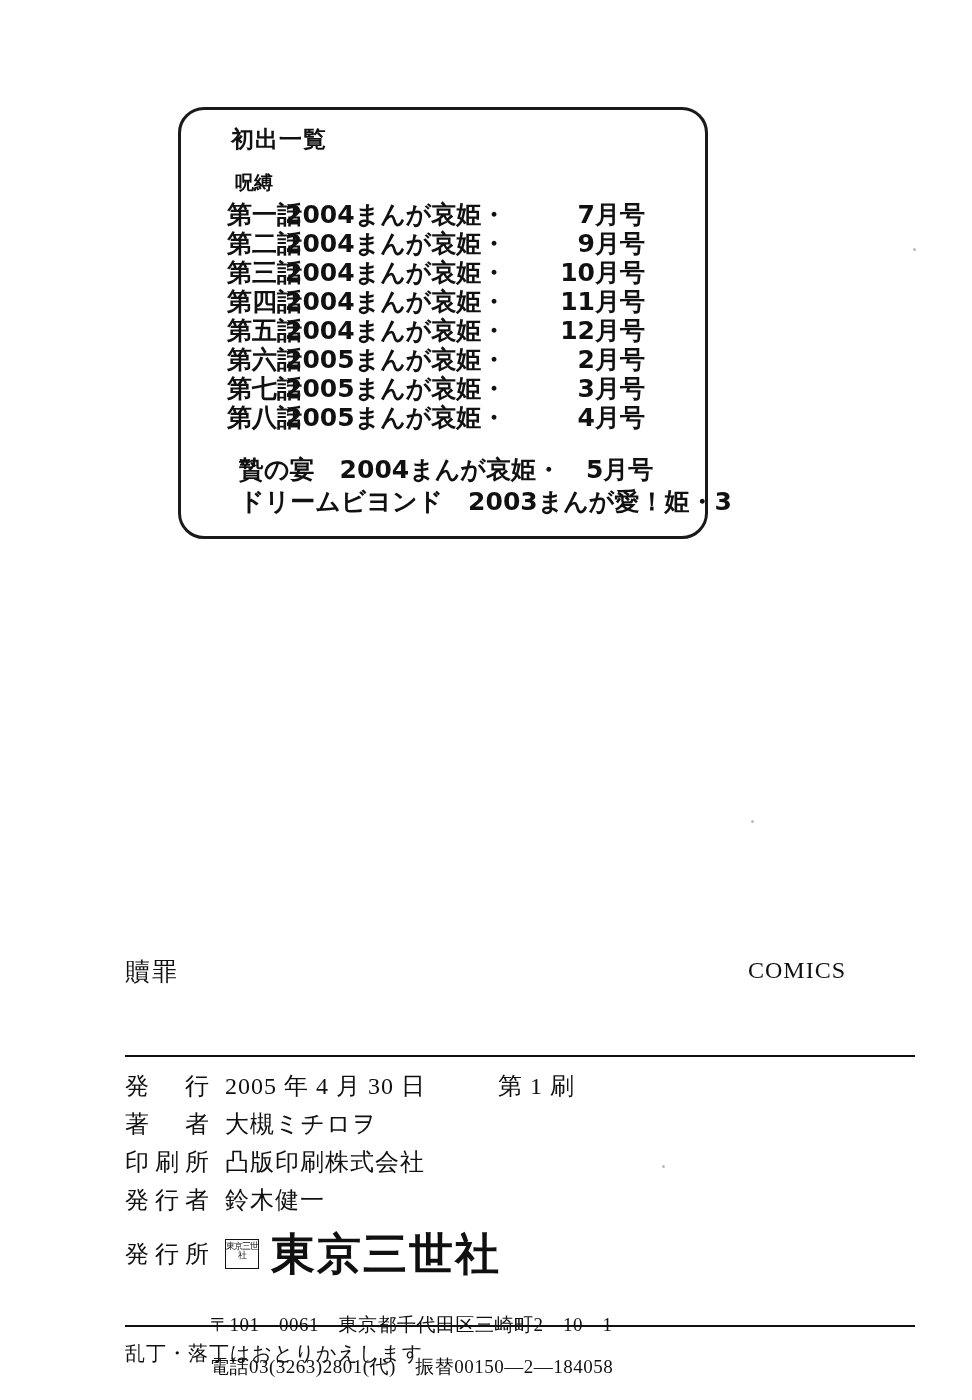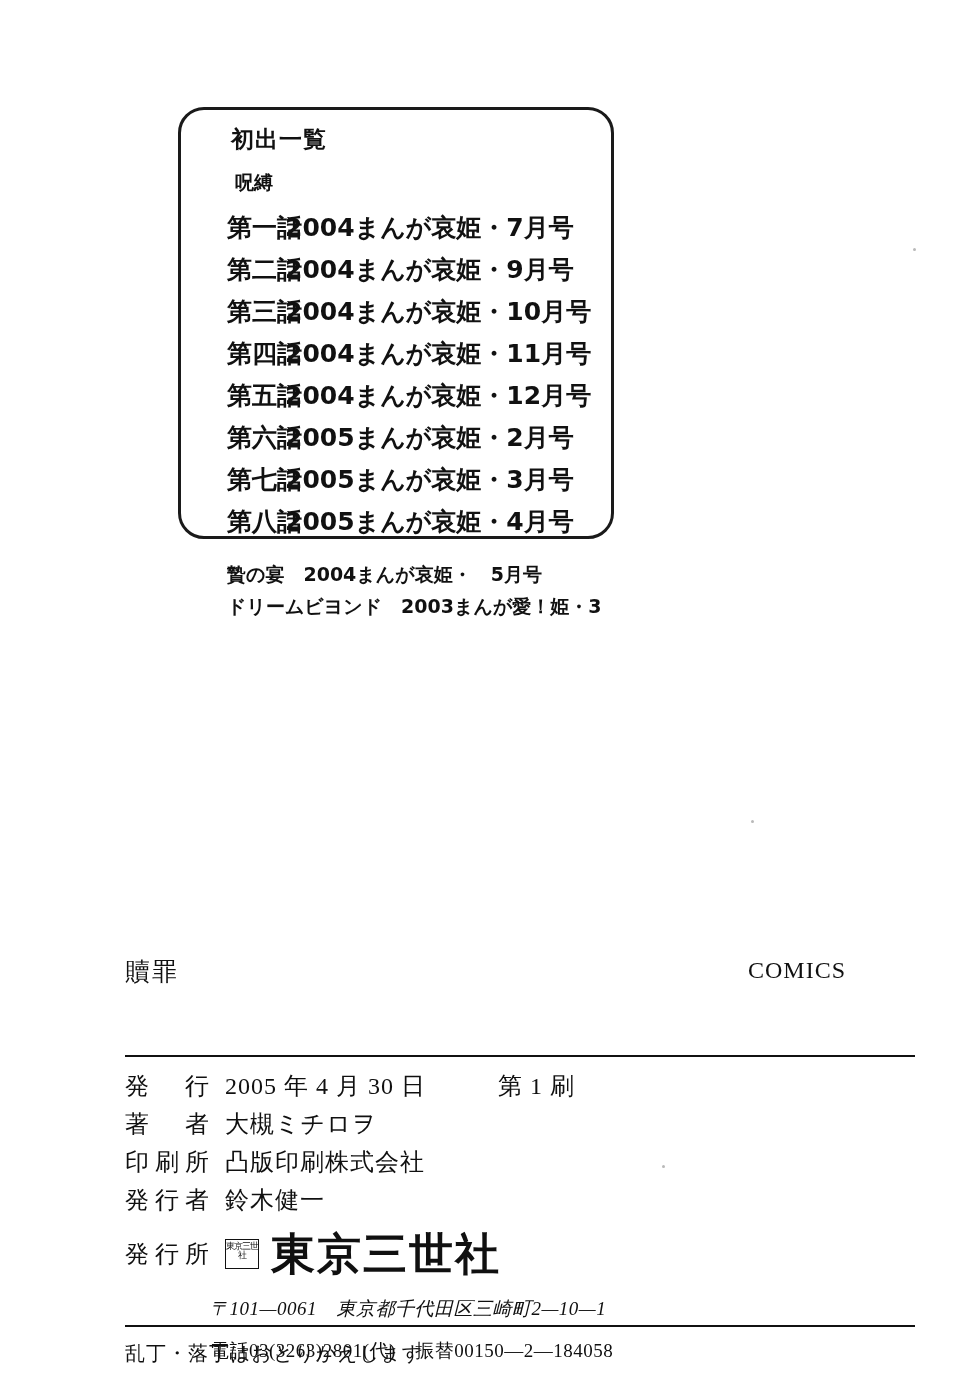--- a/index.html
+++ b/index.html
@@ -14,21 +14,21 @@
     font-family: "Liberation Serif", serif;
     color: #101010;
     overflow: hidden;
   }
 
   
   .shoshutsu-box {
     position: absolute;
     left: 178px;
     top: 107px;
-    width: 436px;
+    width: 530px;
     height: 432px;
     border: 3px solid #1a1a1a;
     border-radius: 26px;
     box-sizing: border-box;
     background: #fff;
   }
   .box-inner {
     position: absolute;
     left: 0; top: 0; right: 0; bottom: 0;
     padding: 10px 18px;
@@ -67,33 +67,33 @@
     width: 58px;
     display: inline-block;
   }
   .ep-mag {
     display: inline-block;
     width: 250px;
   }
   .ep-issue {
     display: inline-block;
     width: 110px;
-    text-align: left;
-    margin-top: 13px;
+    text-align: right;
   }
   .extra-list {
     margin: 22px 0 0 28px;
   }
   .extra-row {
     font-family: "DejaVu Sans", sans-serif;
     font-weight: bold;
-    font-size: 19px;
+    font-size: 25px;
     line-height: 32px;
     white-space: nowrap;
     color: #111;
+    margin-left: 12px;
   }
 
   
   .colophon {
     position: absolute;
     left: 0;
     top: 955px;
     width: 972px;
   }
   .colophon-title-row {
@@ -185,24 +185,23 @@
     font-family: "DejaVu Sans", sans-serif;
     font-weight: bold;
     font-size: 44px;
     letter-spacing: 2px;
     line-height: 48px;
   }
   .addr-row {
     font-family: "Liberation Serif", serif;
     font-size: 19px;
     margin-left: 85px;
-    margin-top: 14px;
+    margin-top: 30px;
     letter-spacing: 0.5px;
     white-space: nowrap;
-    font-style: italic;
   }
   .tel-row {
     font-family: "Liberation Serif", serif;
     font-size: 19px;
     margin-left: 85px;
     margin-top: 16px;
     letter-spacing: 0.5px;
     white-space: nowrap;
   }
   .footer-note {

